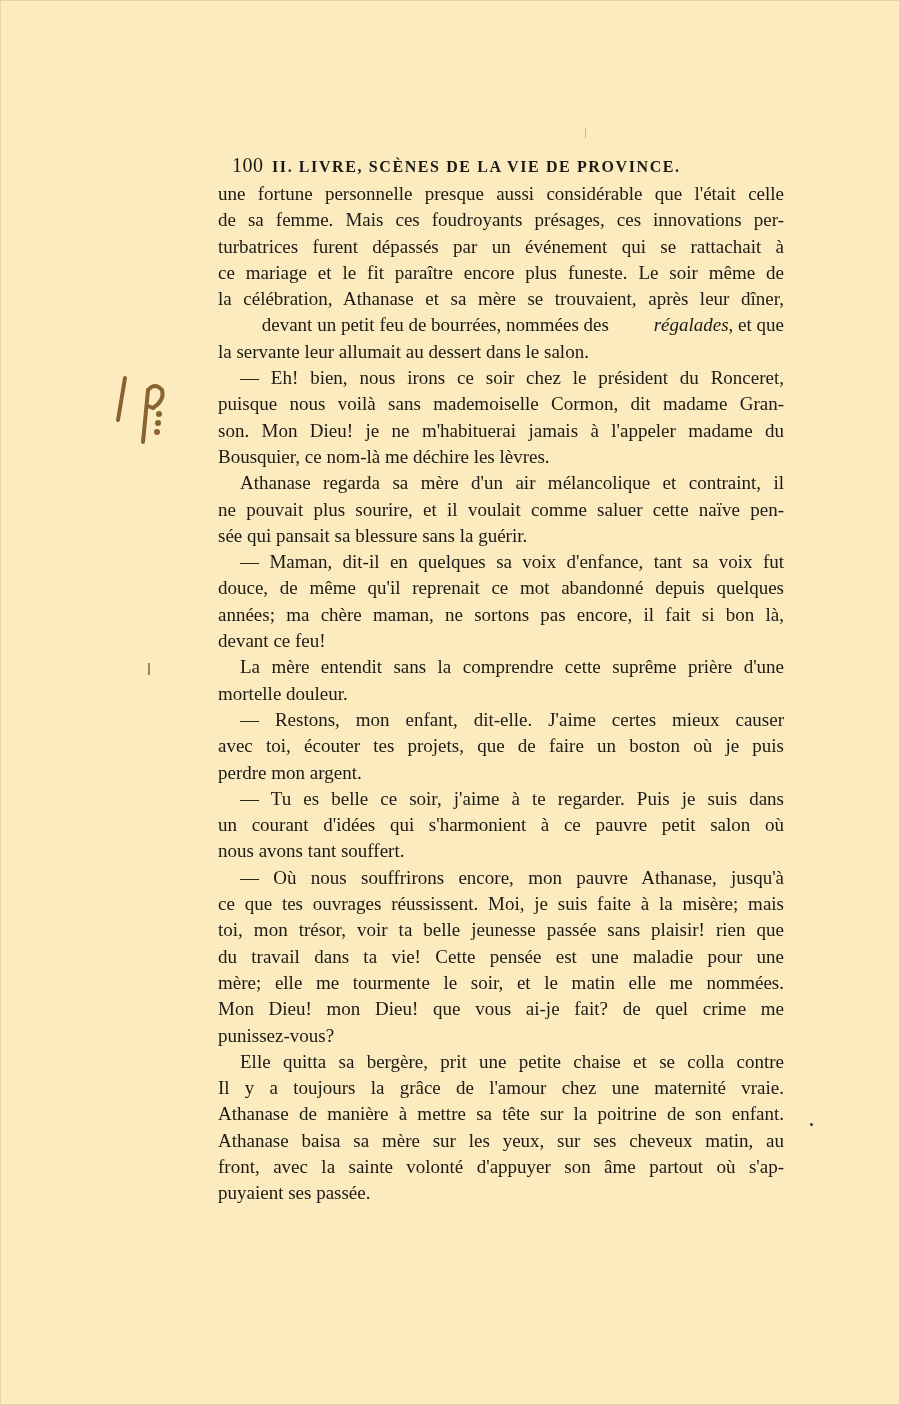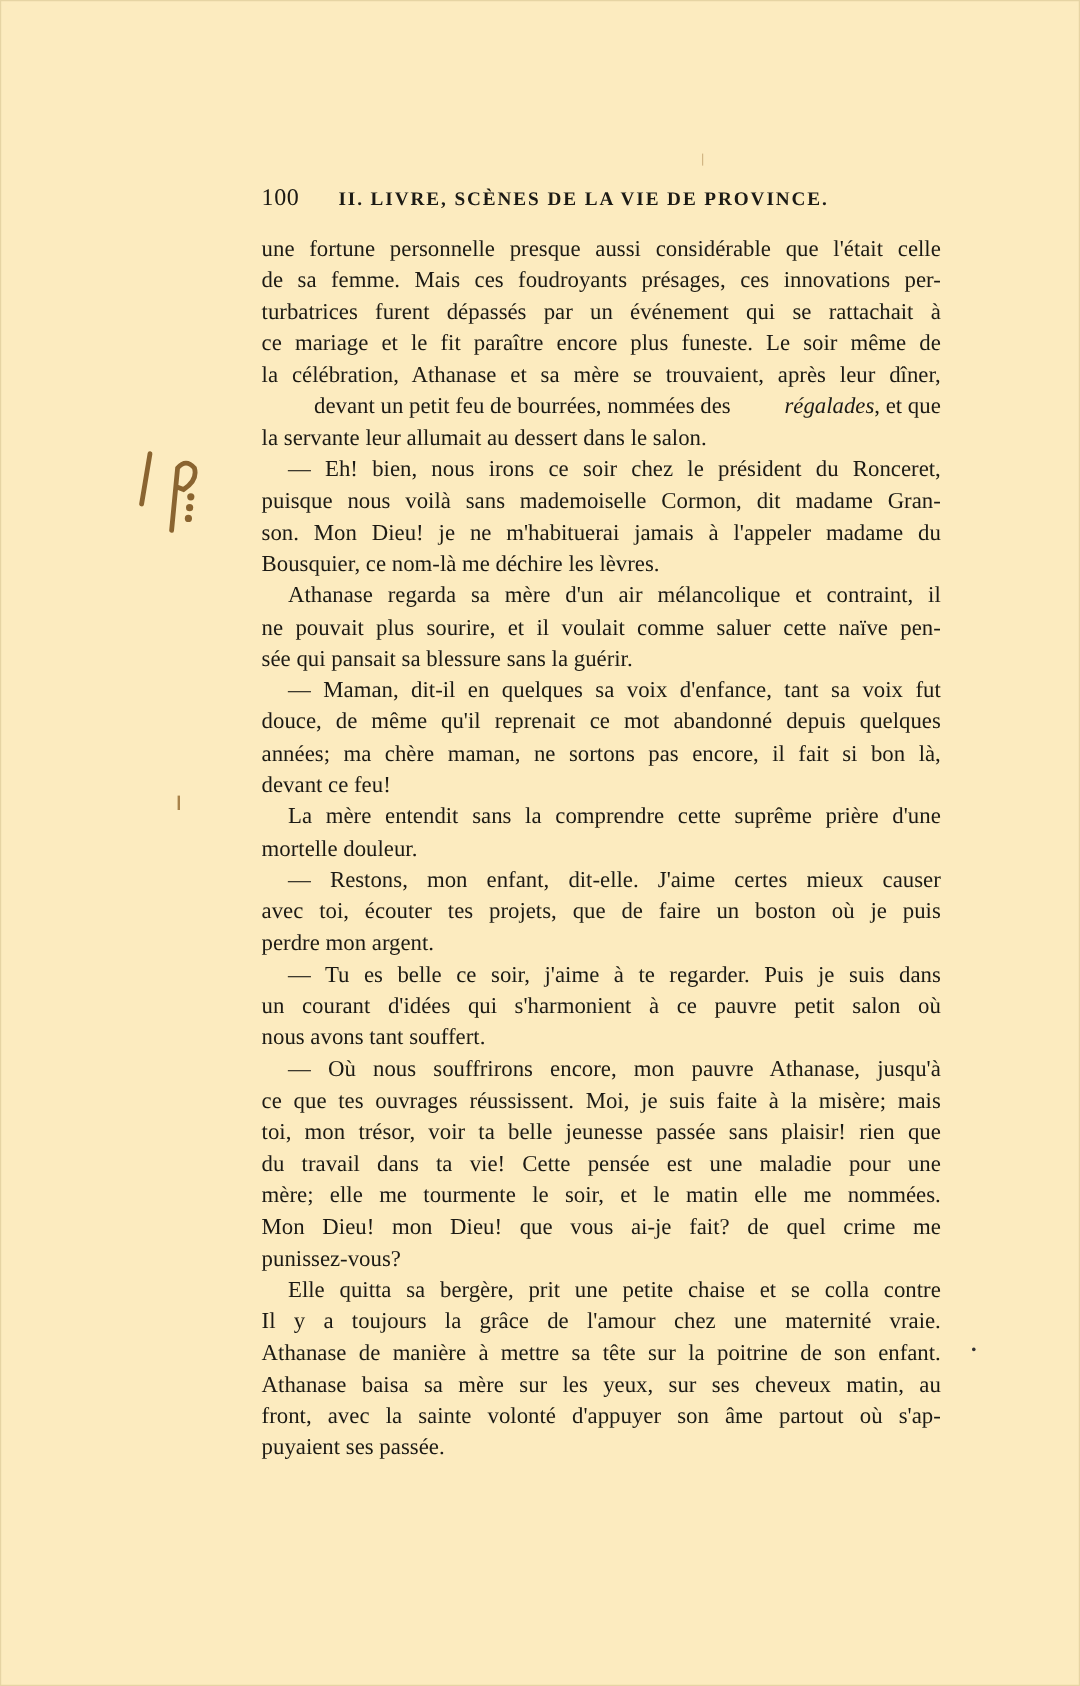--- a/index.html
+++ b/index.html
@@ -17,43 +17,42 @@
     }
     .page {
       position: absolute;
       left: 0; top: 0;
       width: 900px; height: 1405px;
       background: #fcebbf;
       box-shadow: inset 0 0 0 1px #e6d4a4;
     }
     .running-head {
       position: absolute;
-      left: 218px;
+      left: 232px;
       top: 154px;
       width: 570px;
       height: 26px;
       display: flex;
       align-items: baseline;
       white-space: nowrap;
     }
     .page-number {
       font-size: 20px;
       width: 40px;
       letter-spacing: 0.5px;
     }
     .head-title {
       font-size: 16px;
       font-weight: bold;
       letter-spacing: 1.6px;
-      margin-left: 24px;
     }
     .text-block {
       position: absolute;
       left: 218px;
-      top: 195px;
+      top: 181px;
       width: 566px;
     }
     .line {
       display: block;
       height: 26.3px;
       line-height: 26.3px;
       font-size: 19px;
       white-space: nowrap;
       text-align: justify;
       text-align-last: justify;

